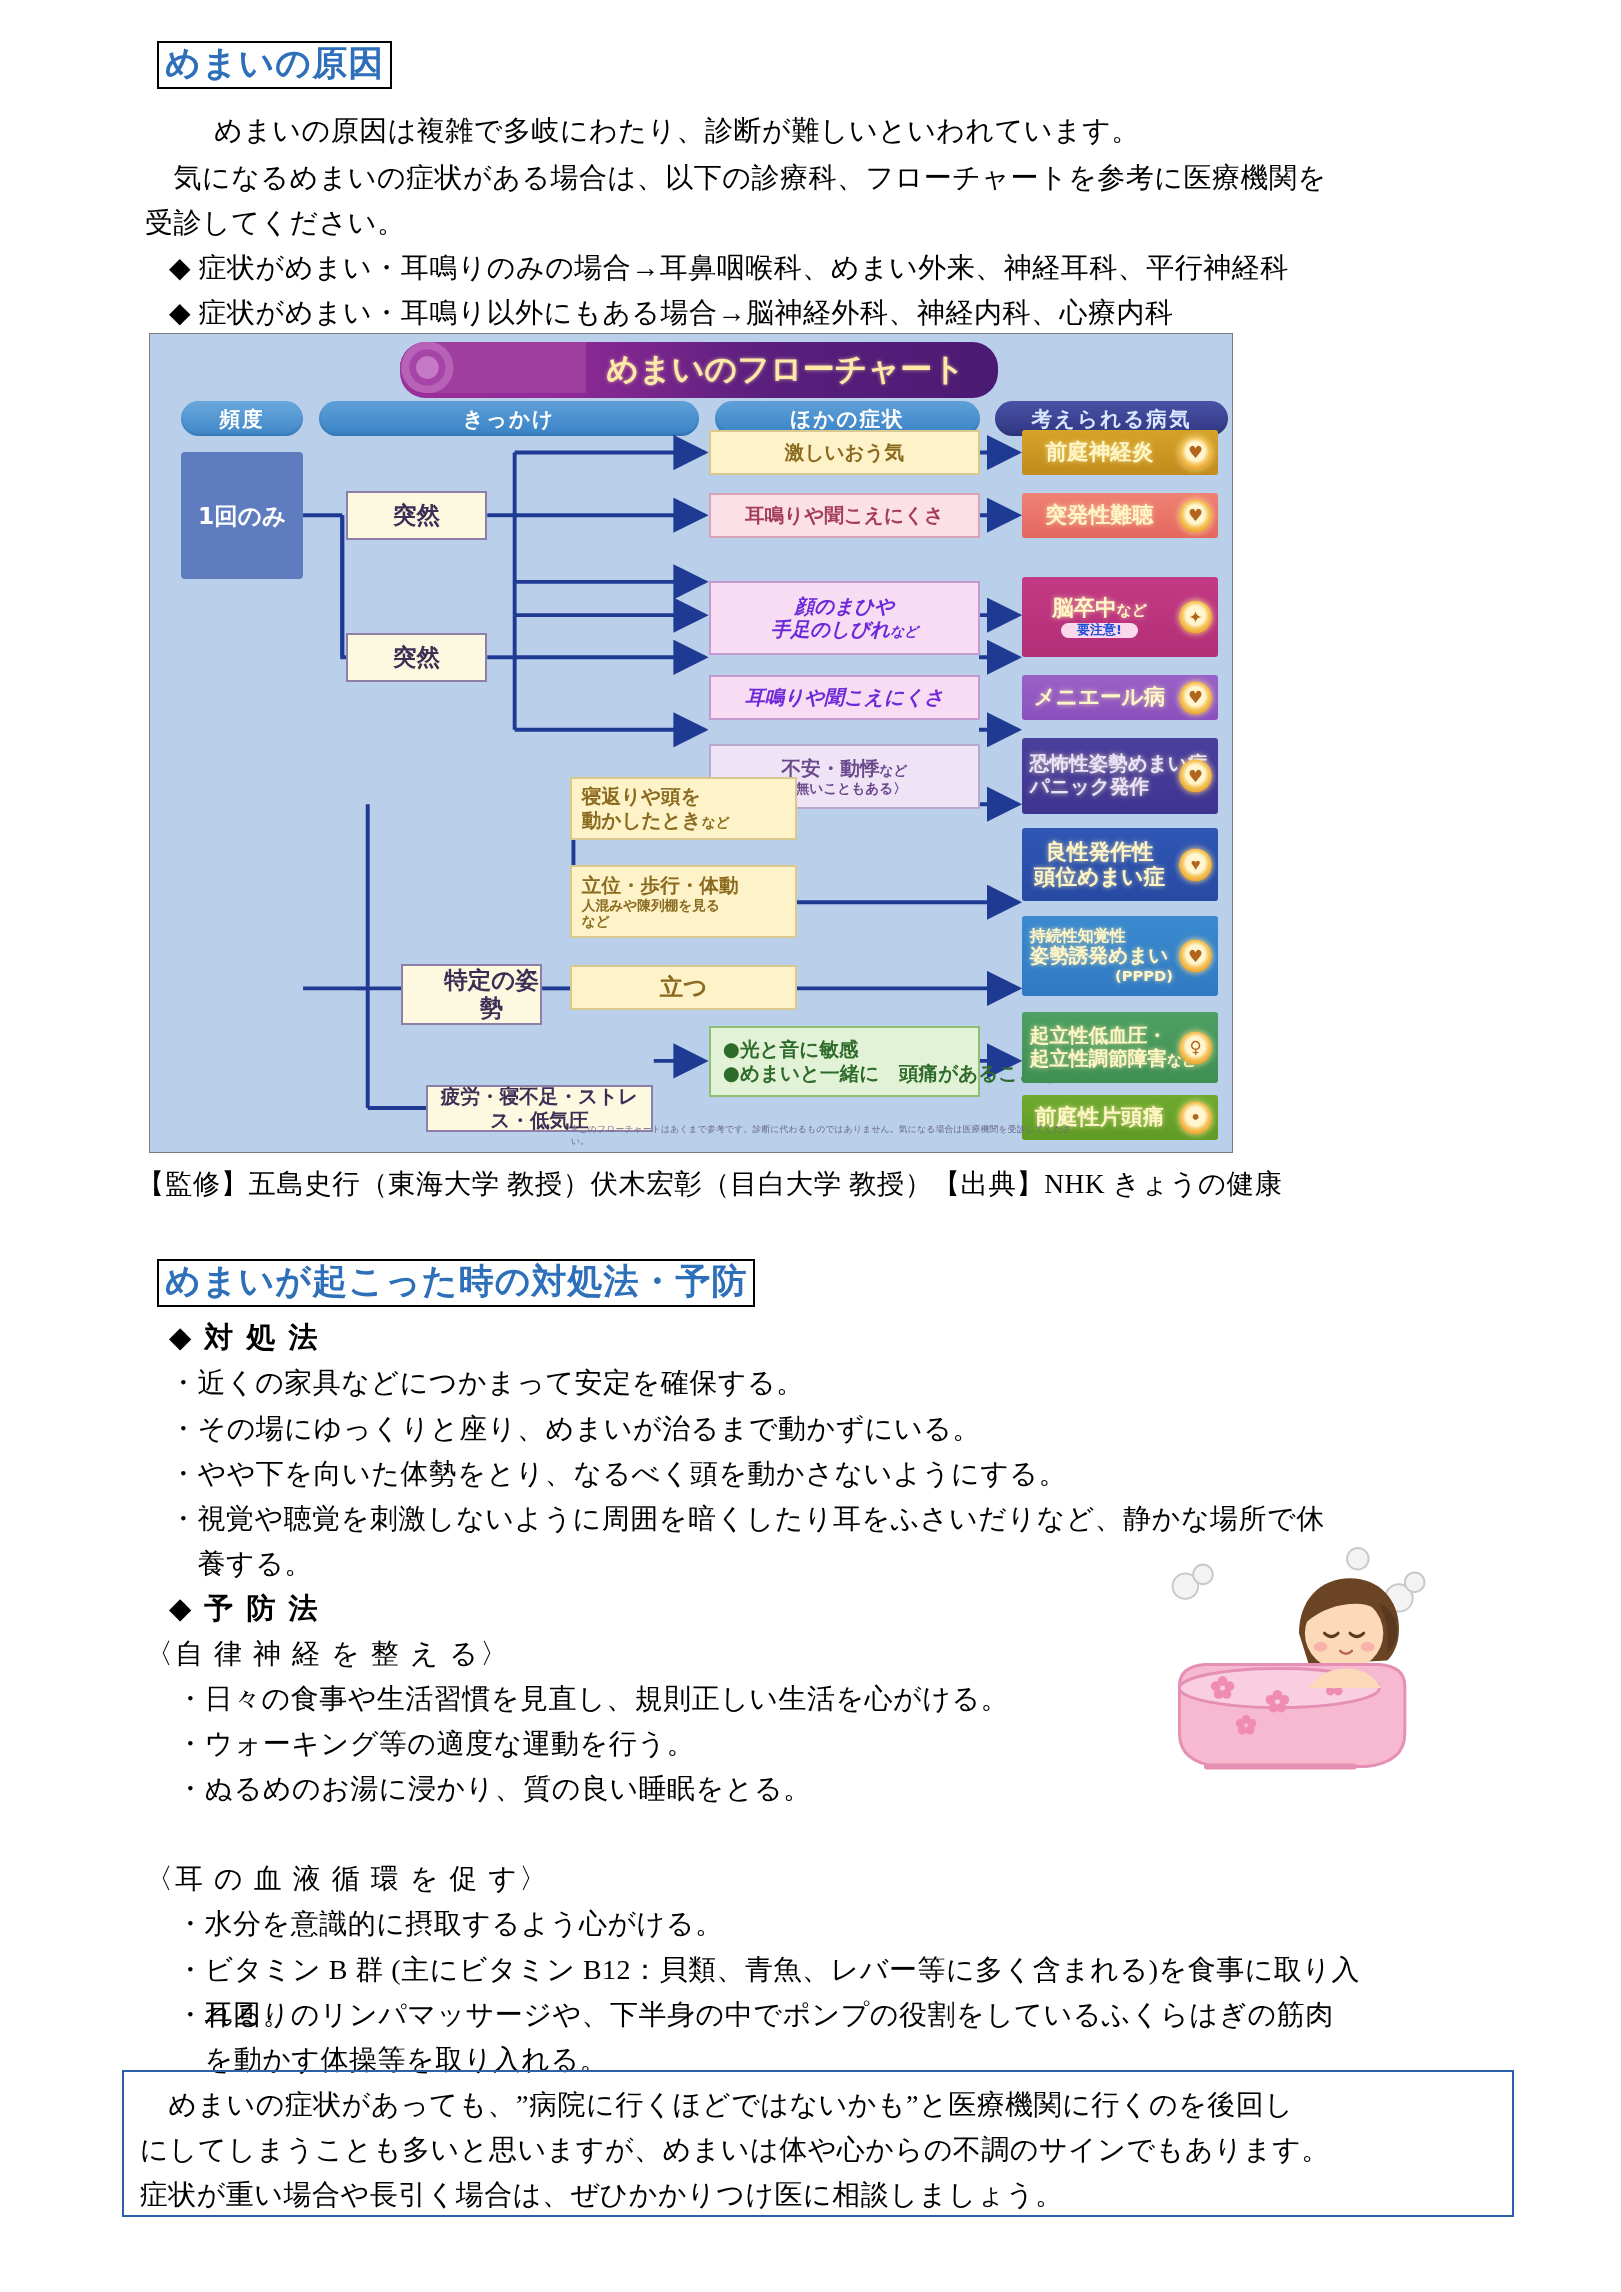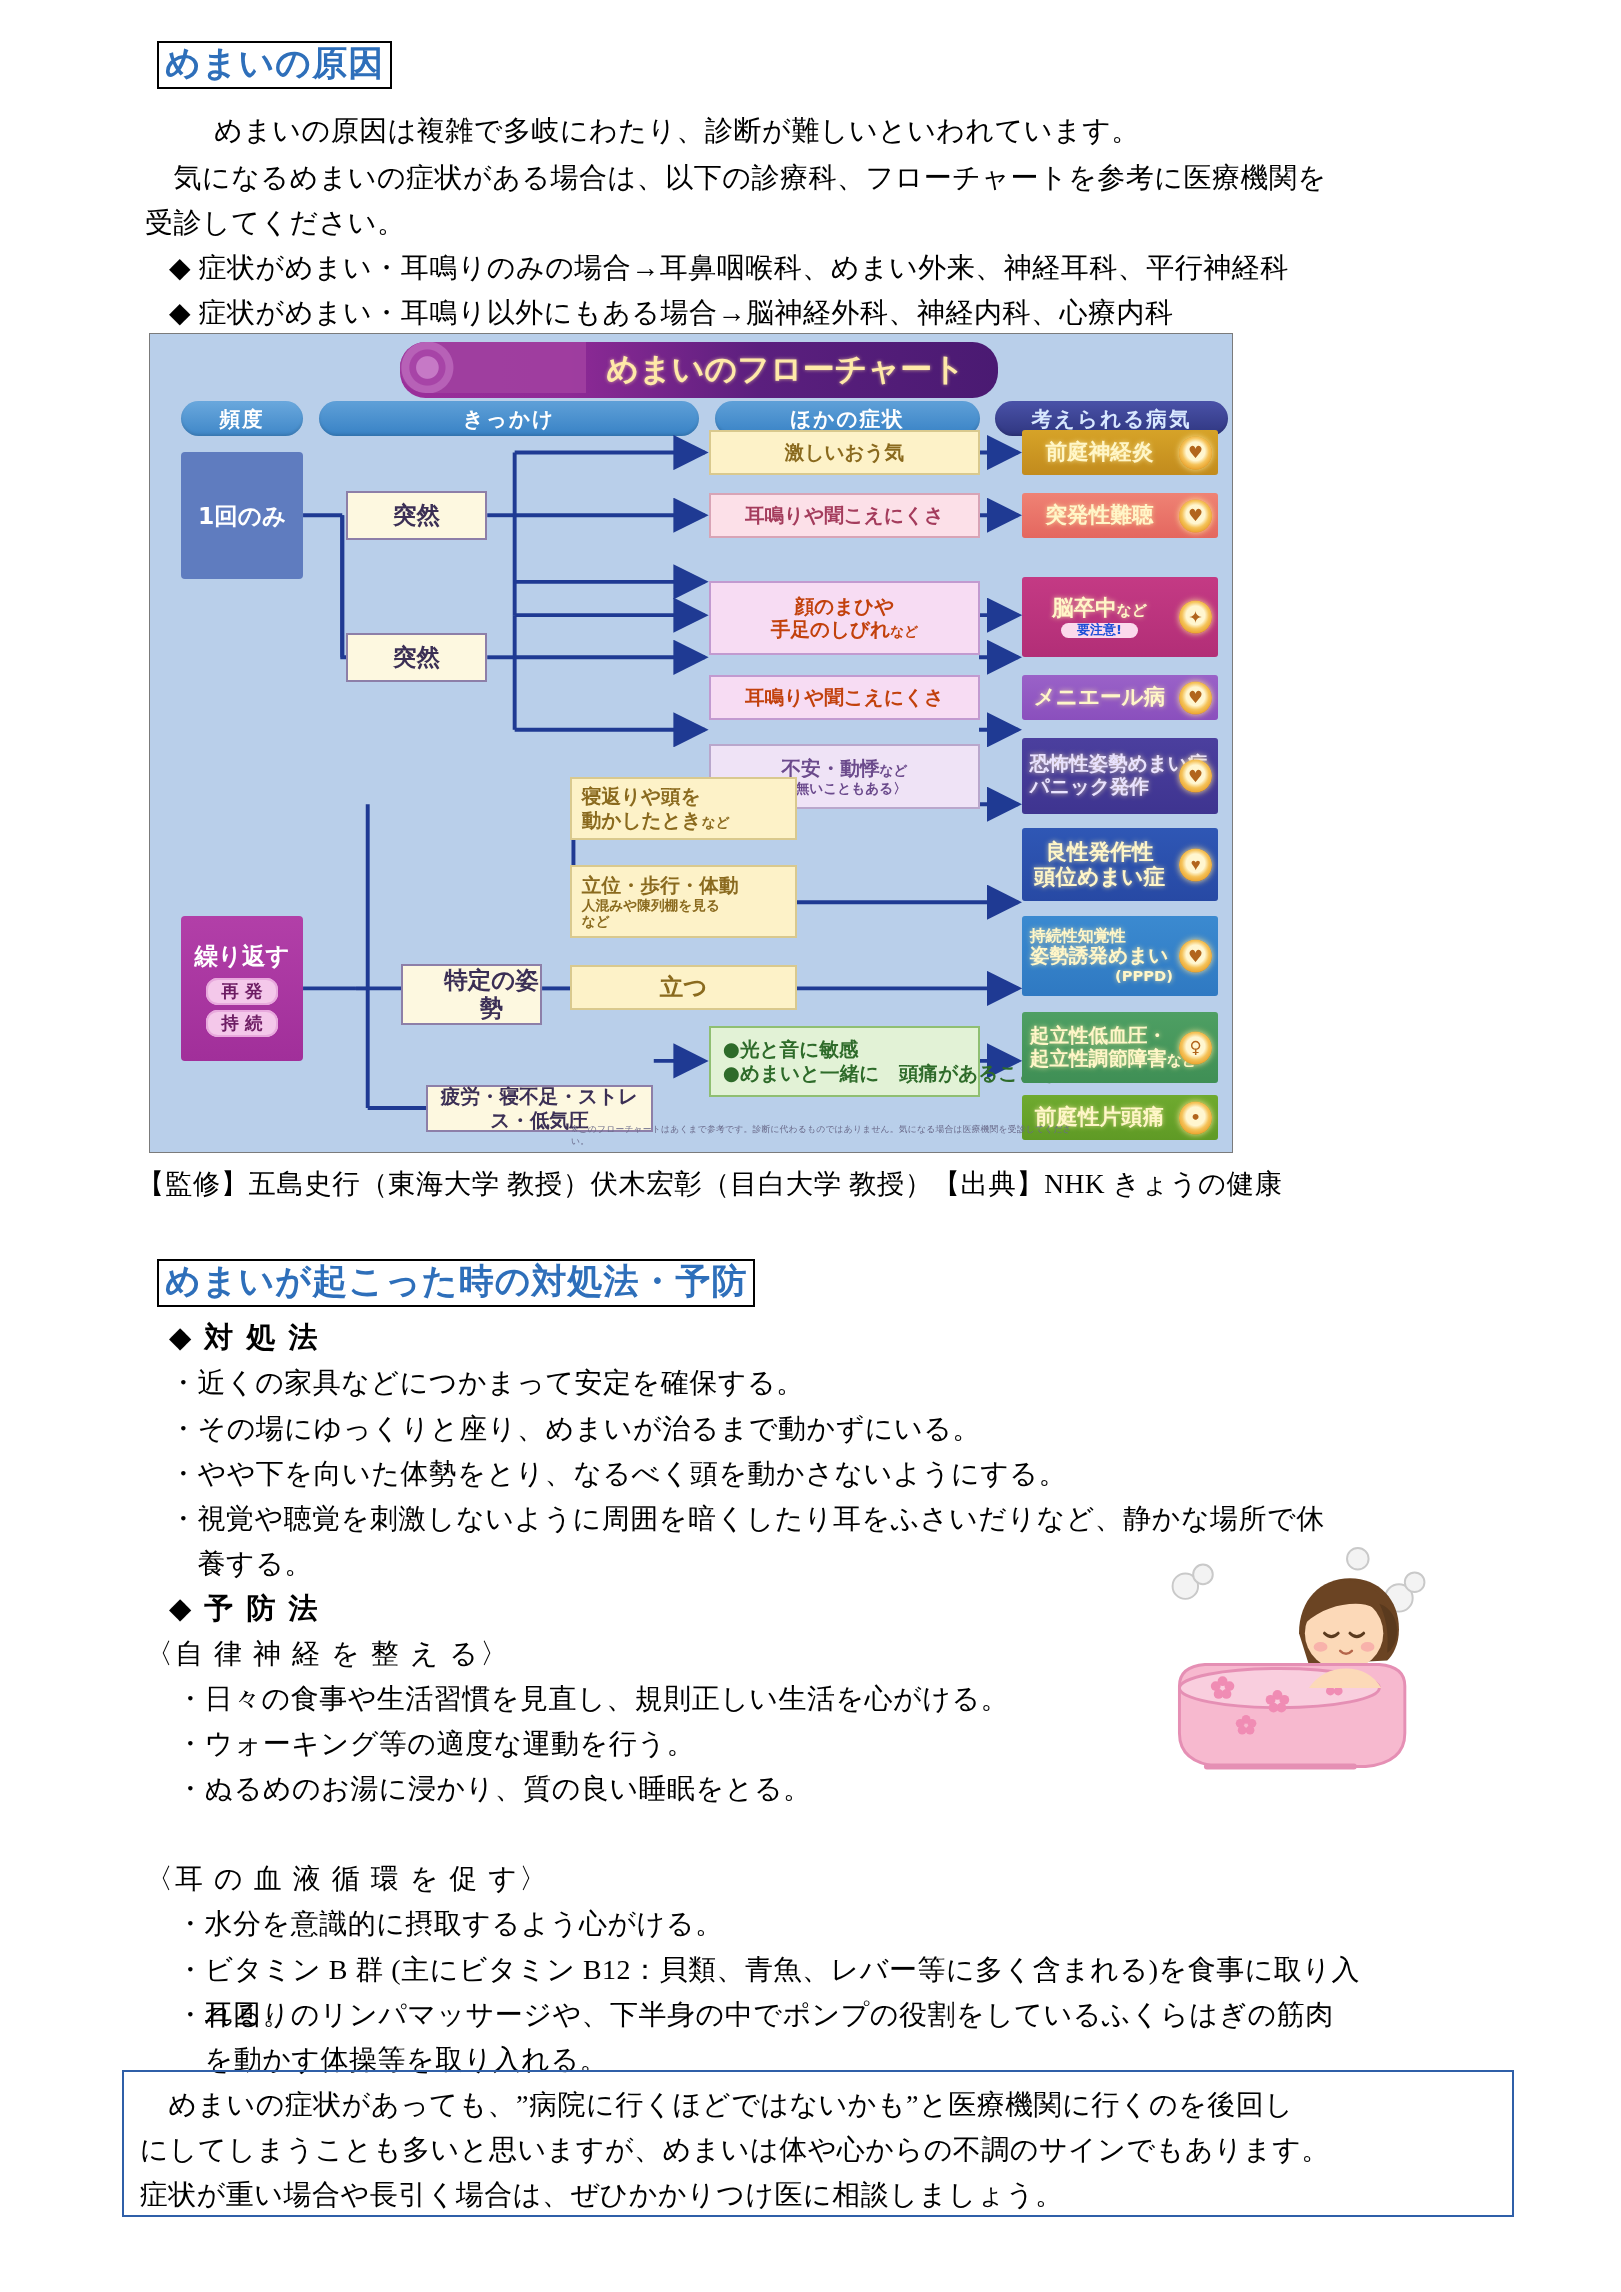--- a/index.html
+++ b/index.html
@@ -100,21 +100,21 @@
     display:flex;flex-direction:column;align-items:center;justify-content:center;
     font-family:"DejaVu Sans","Liberation Sans",sans-serif;
     font-weight:bold;text-align:center;line-height:1.18;
   }
   
   .trig{background:#fdf8e0;border:2px solid #8d7fa8;color:#3b2f55;font-size:23.5px;}
   
   .sym{font-size:19.6px;}
   .sym-y{background:#fdf2c8;border:2px solid #d9c98e;color:#8a6a1e;}
   .sym-p{background:#fce0e8;border:2px solid #d8a4b6;color:#a43c5c;}
-  .sym-v{background:#f7dcf3;border:2px solid #c29ad0;color:#c2410c;}
+  .sym-v{background:#f7dcf3;border:2px solid #c29ad0;color:#6d28d9;font-style:italic;}
   .sym-l{background:#efe3f6;border:2px solid #b9a7cc;color:#6b4a8c;}
   .sym-g{background:#e2f2d6;border:2px solid #8fbf72;color:#2e6b2a;}
   .sub{font-size:13.7px;font-weight:bold;}
 
   .dis{
     position:absolute;box-sizing:border-box;border-radius:2.9px;
     display:flex;align-items:center;justify-content:center;
     font-family:"DejaVu Sans","Liberation Sans",sans-serif;
     font-weight:bold;font-size:21.6px;text-align:center;line-height:1.15;
     color:#fff6c8;text-shadow:0 0 4.9px rgba(255,240,170,.8);
@@ -241,25 +241,20 @@
           <path d="M660,480 L886,480" marker-end="url(#ar)"></path>
           <path d="M660,580 L886,580" marker-end="url(#ar)"></path>
           <path d="M660,668 L886,668" marker-end="url(#ar)"></path>
           <path d="M846,742 L886,742" marker-end="url(#ar)"></path>
           <path d="M514,742 L566,742" marker-end="url(#ar)"></path>
         </g>
       </svg>
 
       <div class="freqbox freq-once">
         <span>1回のみ</span>
-      </div>
-      <div class="freqbox freq-rep">
-        <span>繰り返す</span>
-        <span class="pill">再 発</span>
-        <span class="pill">持 続</span>
       </div>
 
       <div class="nodebox trig" style="left:196px;top:157px;width:141px;height:49px;">
         <span>突然</span>
       </div>
       <div class="nodebox trig" style="left:196px;top:299px;width:141px;height:49px;">
         <span>突然</span>
       </div>
       <div class="nodebox trig" style="left:251px;top:630px;width:141px;height:61px;padding-left:40px;">
         <span>特定の姿勢</span>

